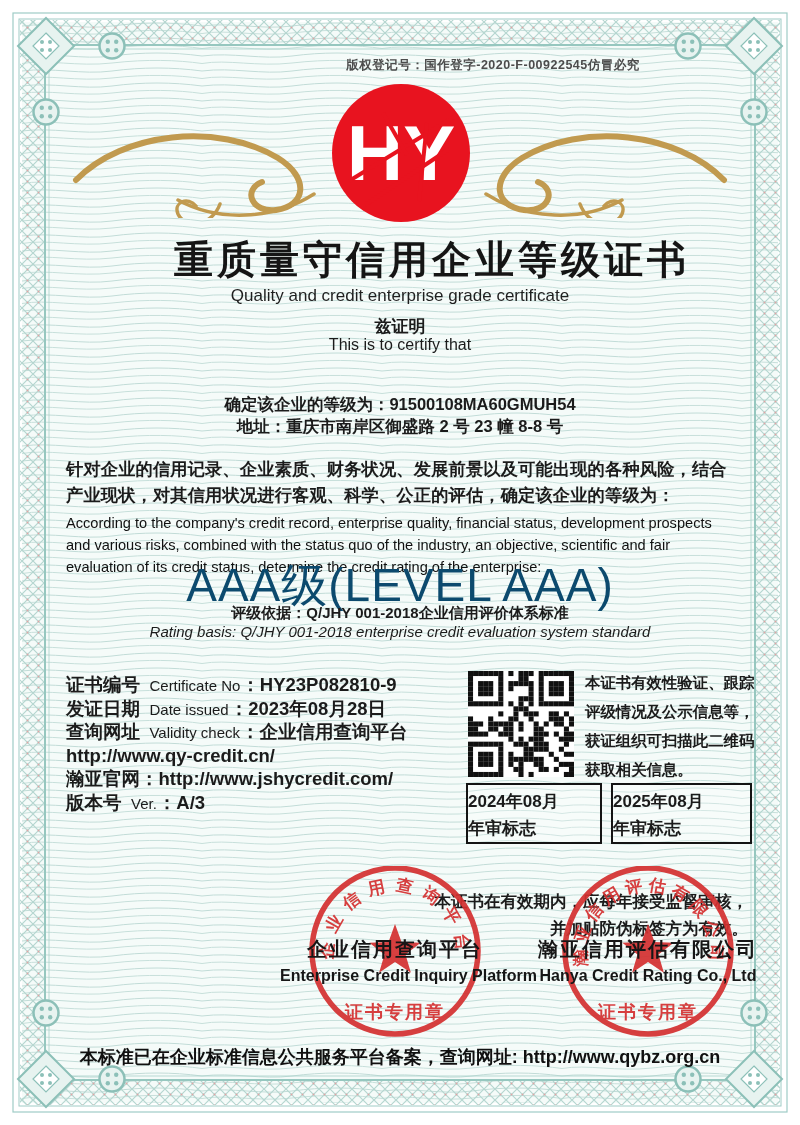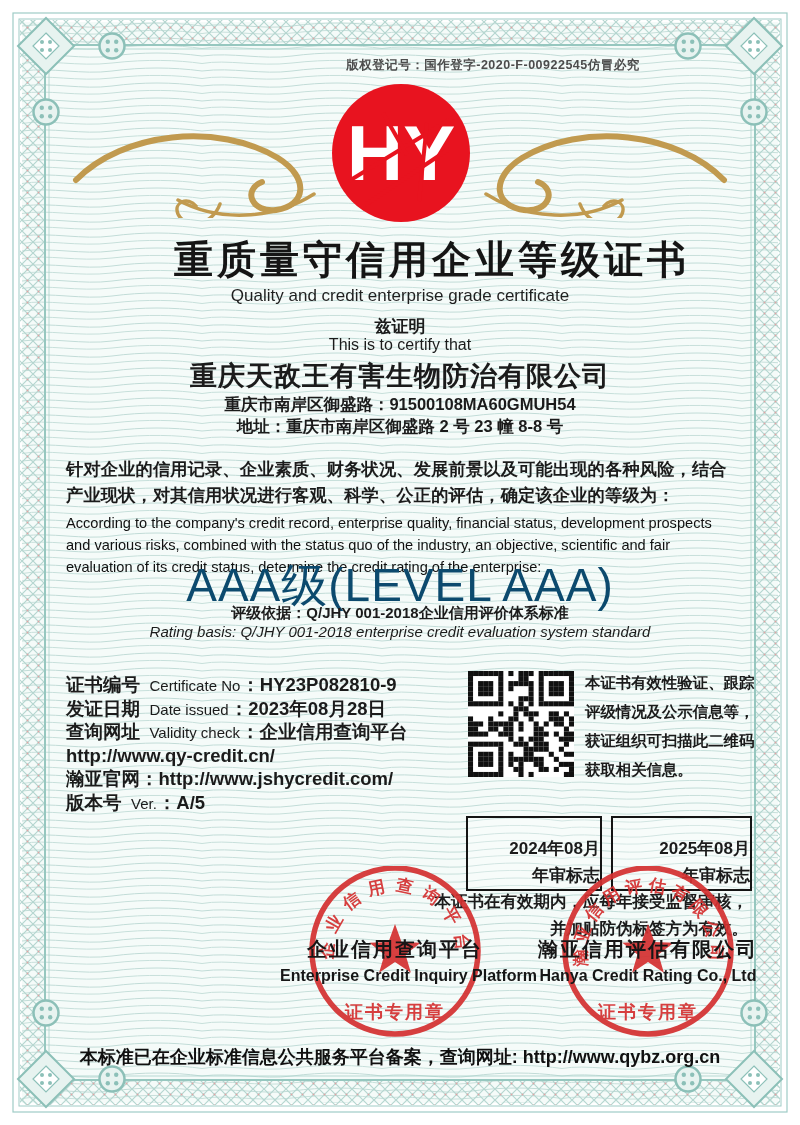--- a/index.html
+++ b/index.html
@@ -26,21 +26,21 @@
   .basis-en{top:623px;font-size:15px;font-style:italic;}
   
   .details{left:66px;top:674px;width:400px;}
   .dline{line-height:22.6px;white-space:nowrap;}
   .lcn{font-size:18.5px;font-weight:600;}
   .len{font-size:15px;font-weight:500;margin:0 1px 0 5px;}
   .val{font-size:18.5px;font-weight:600;}
   
   .qr-box{left:468px;top:671px;width:106px;height:106px;}
   .qr-note{left:585px;top:668px;width:174px;font-size:15.4px;font-weight:600;line-height:29px;text-align:left;}
-  .badge{top:816px;height:54px;border:2.5px solid #141414;text-align:right;font-size:17px;font-weight:600;line-height:1.6;padding-top:17px;box-sizing:content-box;background:rgba(255,255,255,.25);}
+  .badge{top:783px;height:54px;border:2.5px solid #141414;text-align:left;font-size:17px;font-weight:600;line-height:1.6;padding-top:3px;box-sizing:content-box;background:rgba(255,255,255,.25);}
   .badge1{left:466px;width:132px;}
   .badge2{left:611px;width:137px;}
   .sup-note{left:420px;top:848px;width:328px;text-align:right;font-size:16.5px;font-weight:700;line-height:27px;margin-top:40px;}
   
   .seal{position:absolute;top:866px;width:230px;height:176px;}
   .seal-left{left:280px;}
   .seal-right{left:533px;}
   .seal svg.stamp{position:absolute;left:0;top:0;opacity:.92;}
   .names{position:absolute;left:0;top:70px;width:230px;text-align:center;z-index:3;}
   .name-cn{font-size:20px;font-weight:700;letter-spacing:2px;color:#161616;white-space:nowrap;}
@@ -217,22 +217,21 @@
       <line x1="34" y1="122" x2="118" y2="66"></line>
       <line x1="52" y1="30" x2="76" y2="72"></line>
       <line x1="96" y1="40" x2="88" y2="118"></line>
     </g>
   </svg>
 
   <div class="abs ctr title">重质量守信用企业等级证书</div>
   <div class="abs ctr subtitle">Quality and credit enterprise grade certificate</div>
   <div class="abs ctr certify-cn">兹证明</div>
   <div class="abs ctr certify-en">This is to certify that</div>
-  <div class="abs ctr company">重庆天敌王有害生物防治有限公司</div>
-  <div class="abs ctr codeline">重庆市南岸区御盛路：91500108MA60GMUH54</div>
+  <div class="abs ctr codeline">确定该企业的等级为：91500108MA60GMUH54</div>
   <div class="abs ctr addrline">地址：重庆市南岸区御盛路 2 号 23 幢 8-8 号</div>
 
   <div class="abs para">
     <div class="cn">针对企业的信用记录、企业素质、财务状况、发展前景以及可能出现的各种风险，结合产业现状，对其信用状况进行客观、科学、公正的评估，确定该企业的等级为：</div>
     <div class="en">According to the company's credit record, enterprise quality, financial status, development prospects and various risks, combined with the status quo of the industry, an objective, scientific and fair evaluation of its credit status, determine the credit rating of the enterprise:</div>
   </div>
 
   <div class="abs ctr grade">AAA级(LEVEL AAA)</div>
   <div class="abs ctr basis-cn">评级依据：Q/JHY 001-2018企业信用评价体系标准</div>
   <div class="abs ctr basis-en">Rating basis: Q/JHY 001-2018 enterprise credit evaluation system standard</div>
@@ -251,21 +250,21 @@
       <span class="len">Validity check</span><span class="lcn">：</span><span class="val">企业信用查询平台</span>
     </div>
     <div class="dline">
       <span class="val">http://www.qy-credit.cn/</span>
     </div>
     <div class="dline">
       <span class="lcn">瀚亚官网</span><span class="lcn">：</span><span class="val">http://www.jshycredit.com/</span>
     </div>
     <div class="dline">
       <span class="lcn">版本号</span>
-      <span class="len">Ver.</span><span class="lcn">：</span><span class="val">A/5</span>
+      <span class="len">Ver.</span><span class="lcn">：</span><span class="val">A/3</span>
     </div>
   </div>
 
   <div class="abs qr-box">
       <svg width="106" height="106" viewBox="0 0 105 105" fill="#101010">
         <rect width="105" height="105" fill="#ffffff"></rect>
         <rect x="0" y="0" width="5" height="5"></rect>
         <rect x="5" y="0" width="5" height="5"></rect>
         <rect x="10" y="0" width="5" height="5"></rect>
         <rect x="15" y="0" width="5" height="5"></rect>

